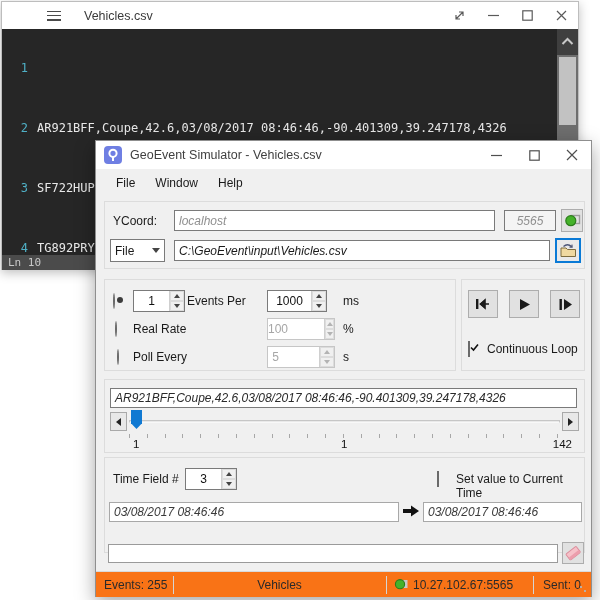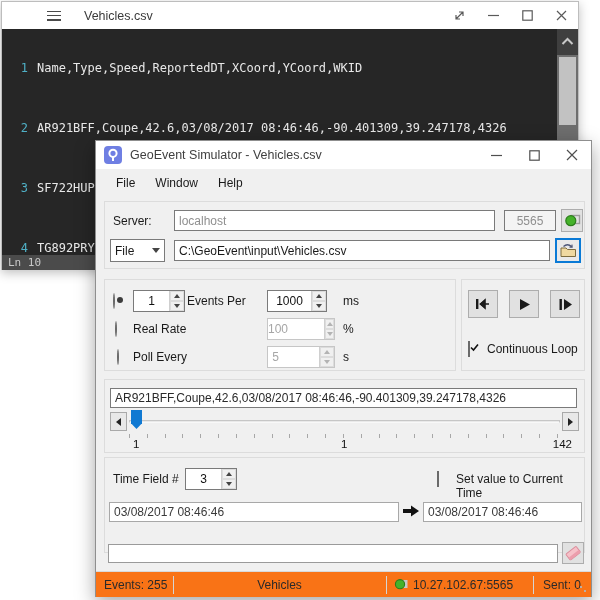--- a/index.html
+++ b/index.html
@@ -42,21 +42,21 @@
   .grp { position:absolute; border:1px solid #dcdcdc; background:#f0f0f0; }
   #grp-server   { left:8px;  top:60px;  width:481px; height:68px; }
   #grp-rate     { left:8px;  top:138px; width:352px; height:92px; }
   #grp-playback { left:365px;top:138px; width:124px; height:92px; }
   #grp-preview  { left:8px;  top:238px; width:481px; height:74px; }
   #grp-time     { left:8px;  top:316px; width:481px; height:96px; }
 
   .abs { position:absolute; }
   .lbl { color:#1a1a1a; }
   .tb { background:#ffffff; border:1px solid #7a7a7a; padding:0 4px; display:flex; align-items:center;
-        white-space:nowrap; overflow:hidden; font-size:12px; }
+        white-space:nowrap; overflow:hidden; font-size:12px;font-style:italic; }
   .tb.ro { color:#8f8f8f; }
   .tb.flat { border-color:#a8a8a8; }
 
   .btn { background:#e1e1e1; border:1px solid #adadad; display:flex; align-items:center; justify-content:center; }
 
   
   .select { background:#ffffff; border:1px solid #7a7a7a; display:flex; align-items:center; padding:0 4px; }
   .select .cv { margin-left:auto; border-left:4px solid transparent; border-right:4px solid transparent; border-top:5px solid #444; }
 
   
@@ -127,21 +127,20 @@
           <svg width="11" height="11" viewBox="0 0 11 11">
               <path d="M1 1 L10 10 M10 1 L1 10" stroke="#5a5a5a" stroke-width="1.2"></path>
             </svg>
         </span>
       </span>
     </div>
     <div class="ed-body">
       <div class="code">
   <div class="cl">
     <span class="num">1</span>
-    <span class="txt">Name,Type,Speed,ReportedDT,XCoord,YCoord,WKID</span>
   </div>
 
   <div class="cl">
     <span class="num">2</span>
     <span class="txt">AR921BFF,Coupe,42.6,03/08/2017 08:46:46,-90.401309,39.247178,4326</span>
   </div>
 
   <div class="cl">
     <span class="num">3</span>
     <span class="txt">SF722HUP,SUV,51.5,03/08/2017 08:46:46,-88.271645,40.16318,4326</span>
@@ -218,21 +217,21 @@
       </span>
     </div>
 
     <div class="menubar">
       <span class="menu-item">File</span>
       <span class="menu-item">Window</span>
       <span class="menu-item">Help</span>
     </div>
 
     <div class="grp" id="grp-server">
-      <span class="abs lbl" style="left:8px;top:12px;">Server:</span>
+      <span class="abs lbl" style="left:8px;top:12px;">YCoord:</span>
       <div class="tb ro" style="position:absolute;left:69px;top:8px;width:321px;height:21px;">localhost</div>
       <div class="tb ro" style="position:absolute;left:399px;top:8px;width:52px;height:21px;justify-content:center;background:#f4f4f4;">5565</div>
       <div class="btn" style="position:absolute;left:456px;top:7px;width:22px;height:23px;">
         <svg width="17" height="17" viewBox="0 0 17 17">
             <rect x="7.5" y="3.5" width="8" height="8" fill="none" stroke="#9c9c9c" stroke-width="1.4"></rect>
             <circle cx="6.8" cy="8.7" r="5" fill="#45b22a" stroke="#2c7d1b" stroke-width="1.2"></circle>
           </svg>
       </div>
       <div class="select" style="position:absolute;left:5px;top:37px;width:55px;height:23px;">
         <span>File</span>

